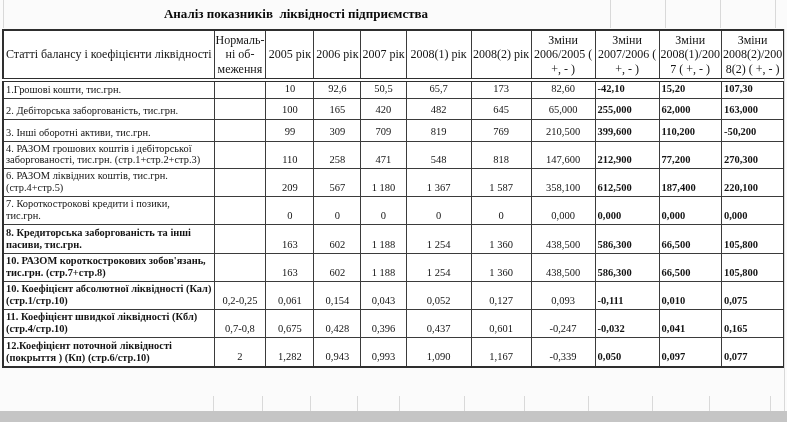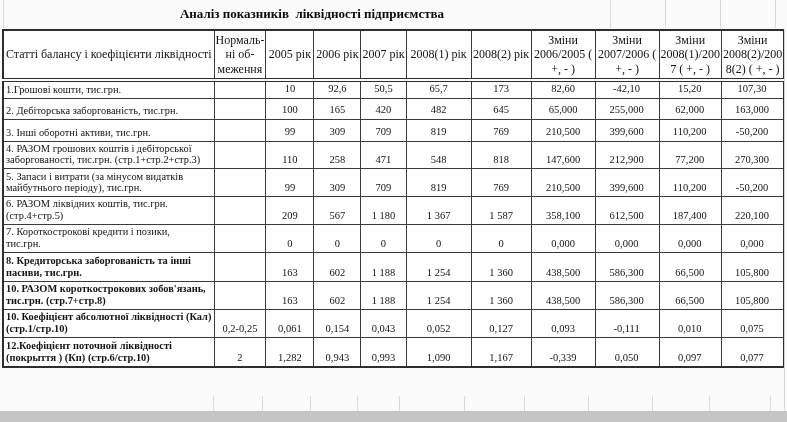--- a/index.html
+++ b/index.html
@@ -1,21 +1,21 @@
 <!DOCTYPE html>
 <html><head>
 <meta charset="utf-8">
 <style>
   html,body{margin:0;padding:0;}
   .page{
     position:relative;width:787px;height:422px;background:#fbfbfb;
     font-family:"Liberation Serif","DejaVu Serif",serif;color:#141414;overflow:hidden;
   }
   .title{
-    position:absolute;top:6px;left:18px;width:588px;text-align:center;
+    position:absolute;top:6px;left:2px;width:588px;text-align:center;
     font-size:13px;font-weight:bold;white-space:pre;color:#0a0a0a;
   }
   .gridline{position:absolute;width:1px;background:#d9d9d9;}
   table.liq{
     position:absolute;left:2px;top:29px;border-collapse:collapse;table-layout:fixed;
     border:2px solid #2e2e2e;background:#fff;
   }
   table.liq th,table.liq td{
     border:1px solid #3b3b3b;overflow:hidden;
     font-weight:normal;color:#141414;
@@ -25,21 +25,21 @@
     white-space:pre;padding:0 1px;border-bottom:4px double #2e2e2e;
   }
   table.liq td{
     font-size:10.5px;line-height:1.15;vertical-align:bottom;padding:0 2px 2px 2px;
   }
   table.liq td.label{
     font-size:10.4px;text-align:left;white-space:pre;padding:1px 1px 2px 2px;vertical-align:bottom;
   }
   table.liq tr.bold td.label{font-weight:bold;}
   table.liq td.a-center{text-align:center;}
-  table.liq td.a-right{text-align:center;padding-right:3px;}
+  table.liq td.a-right{text-align:left;padding-right:3px;font-weight:bold;}
   .bottom-bar{position:absolute;left:0;top:411px;width:787px;height:11px;background:#c5c5c5;}
 </style>
 </head>
 <body>
 
 <div class="page">
 
   <div class="title">Аналіз показників  ліквідності підприємства</div>
 
   <table class="liq" id="liq-table">
@@ -128,34 +128,20 @@
           <td class="a-center">110</td>
           <td class="a-center">258</td>
           <td class="a-center">471</td>
           <td class="a-center">548</td>
           <td class="a-center">818</td>
           <td class="a-center">147,600</td>
           <td class="a-right">212,900</td>
           <td class="a-right">77,200</td>
           <td class="a-right">270,300</td>
         </tr>
-        <tr style="height: 28px;">
-          <td class="label">5. Запаси і витрати (за мінусом видатків
-майбутнього періоду), тис.грн.</td>
-          <td class="a-center"></td>
-          <td class="a-center">99</td>
-          <td class="a-center">309</td>
-          <td class="a-center">709</td>
-          <td class="a-center">819</td>
-          <td class="a-center">769</td>
-          <td class="a-center">210,500</td>
-          <td class="a-right">399,600</td>
-          <td class="a-right">110,200</td>
-          <td class="a-right">-50,200</td>
-        </tr>
         <tr style="height: 25px;">
           <td class="label">6. РАЗОМ ліквідних коштів, тис.грн.
 (стр.4+стр.5)</td>
           <td class="a-center"></td>
           <td class="a-center">209</td>
           <td class="a-center">567</td>
           <td class="a-center">1 180</td>
           <td class="a-center">1 367</td>
           <td class="a-center">1 587</td>
           <td class="a-center">358,100</td>
@@ -211,20 +197,34 @@
           <td class="a-center">0,2-0,25</td>
           <td class="a-center">0,061</td>
           <td class="a-center">0,154</td>
           <td class="a-center">0,043</td>
           <td class="a-center">0,052</td>
           <td class="a-center">0,127</td>
           <td class="a-center">0,093</td>
           <td class="a-right">-0,111</td>
           <td class="a-right">0,010</td>
           <td class="a-right">0,075</td>
+        </tr>
+        <tr class="bold" style="height: 27px;">
+          <td class="label">11. Коефіцієнт швидкої ліквідності (Кбл)
+(стр.4/стр.10)</td>
+          <td class="a-center">0,7-0,8</td>
+          <td class="a-center">0,675</td>
+          <td class="a-center">0,428</td>
+          <td class="a-center">0,396</td>
+          <td class="a-center">0,437</td>
+          <td class="a-center">0,601</td>
+          <td class="a-center">-0,247</td>
+          <td class="a-right">-0,032</td>
+          <td class="a-right">0,041</td>
+          <td class="a-right">0,165</td>
         </tr>
         <tr class="bold" style="height: 29px;">
           <td class="label">12.Коефіцієнт поточной ліквідності
 (покрыття ) (Кп) (стр.6/стр.10)</td>
           <td class="a-center">2</td>
           <td class="a-center">1,282</td>
           <td class="a-center">0,943</td>
           <td class="a-center">0,993</td>
           <td class="a-center">1,090</td>
           <td class="a-center">1,167</td>

